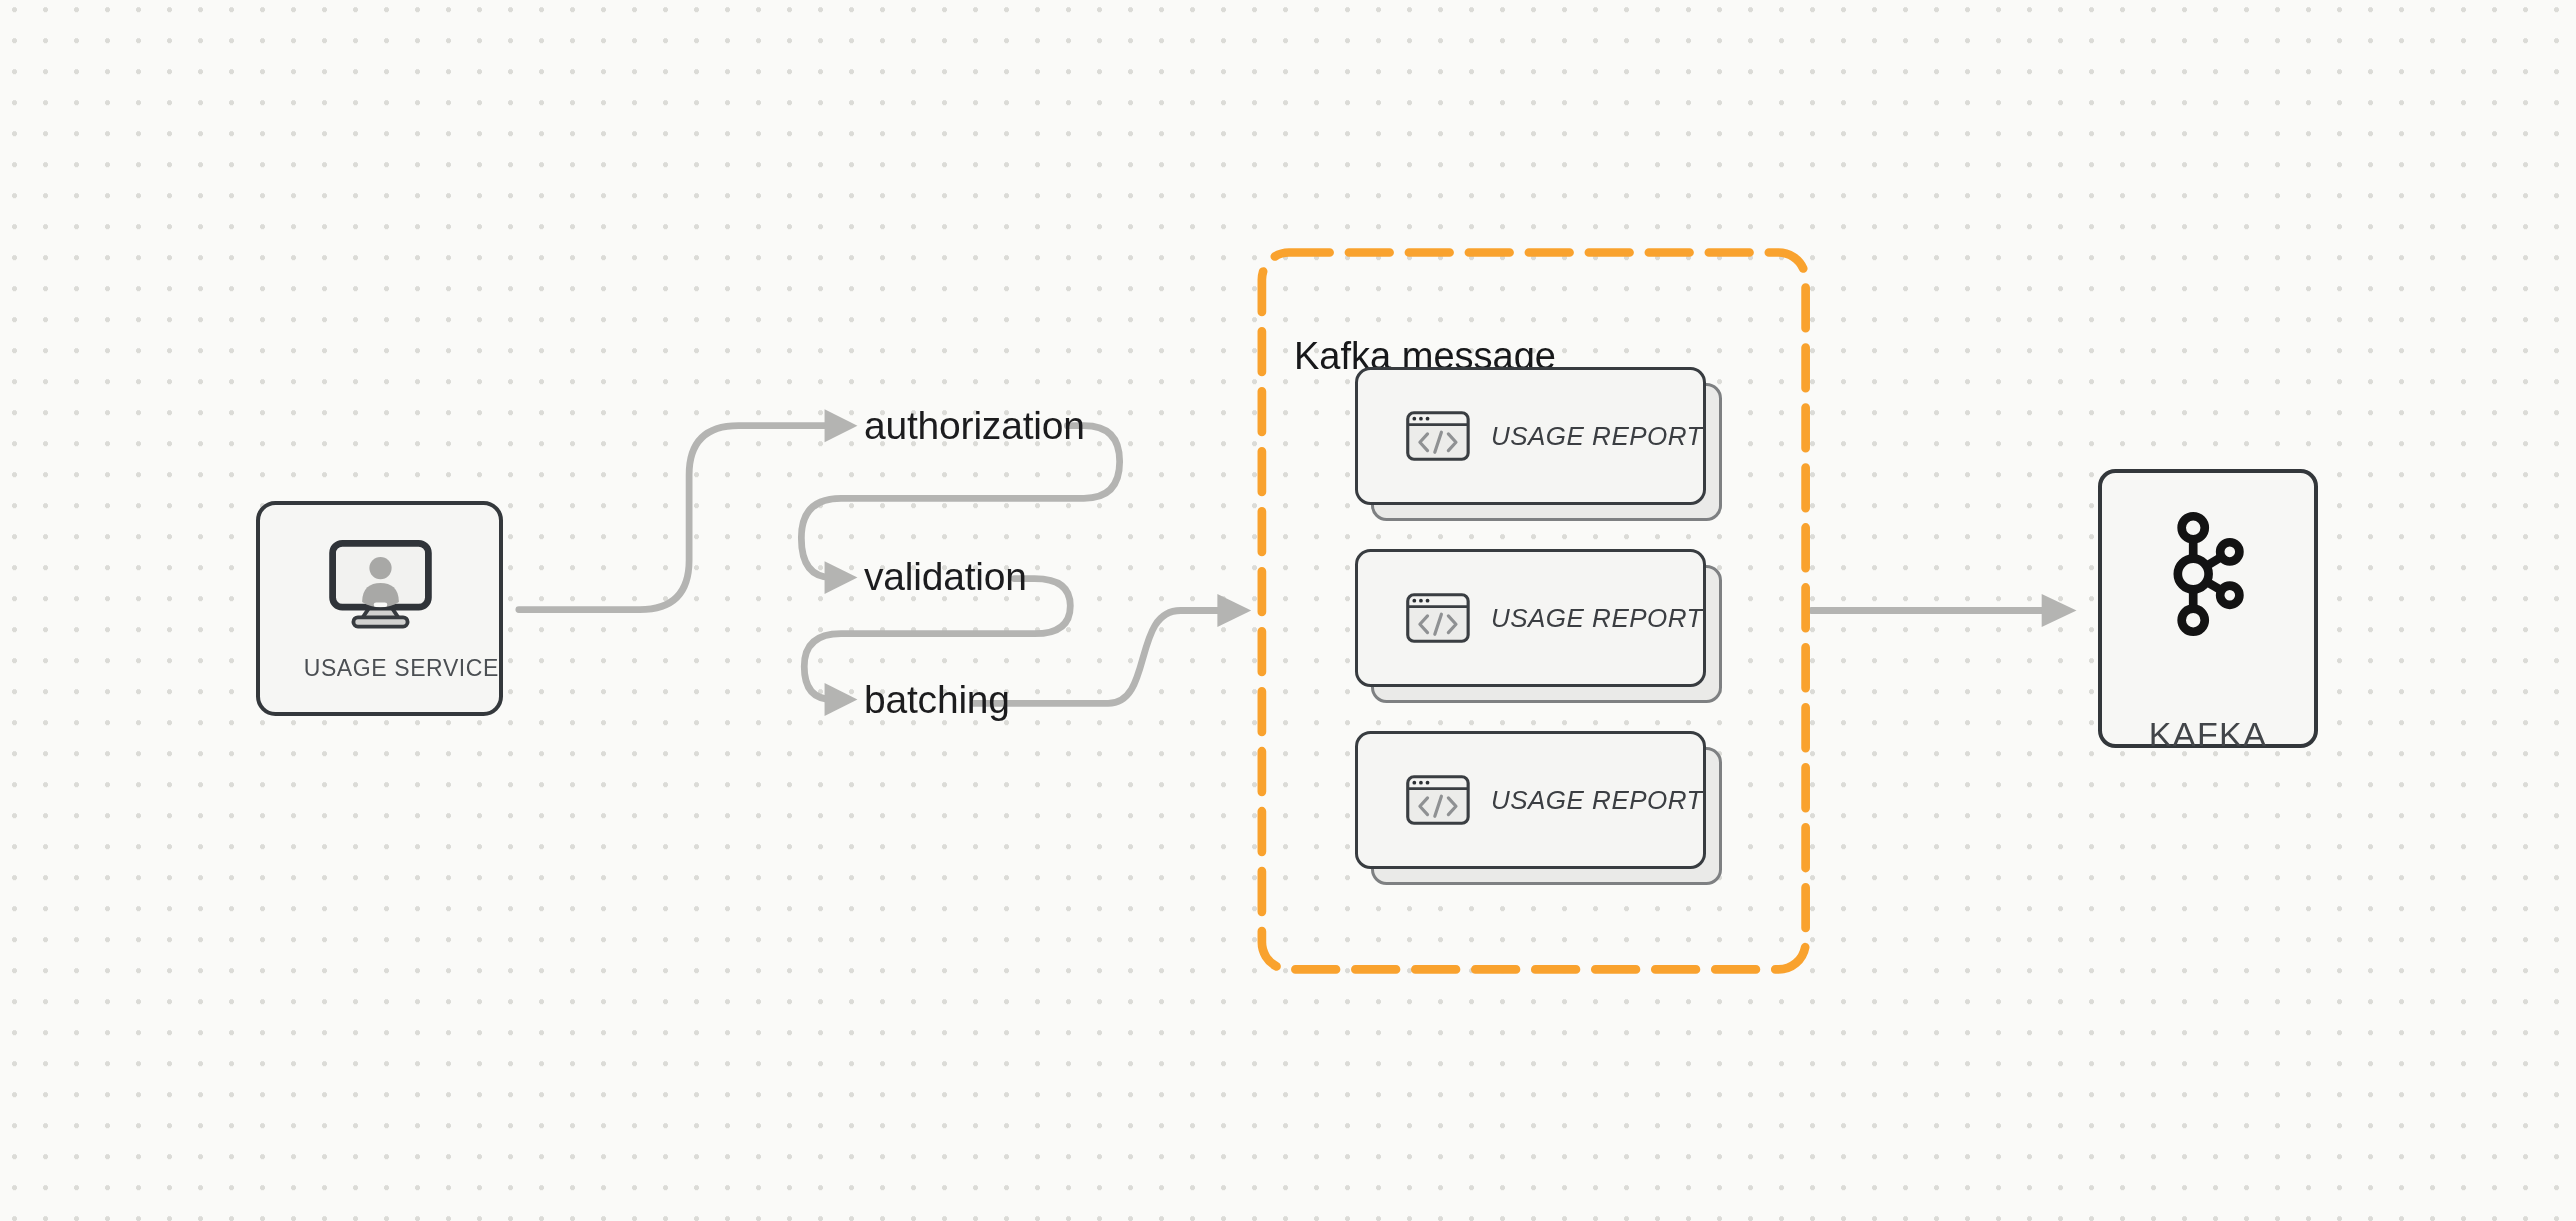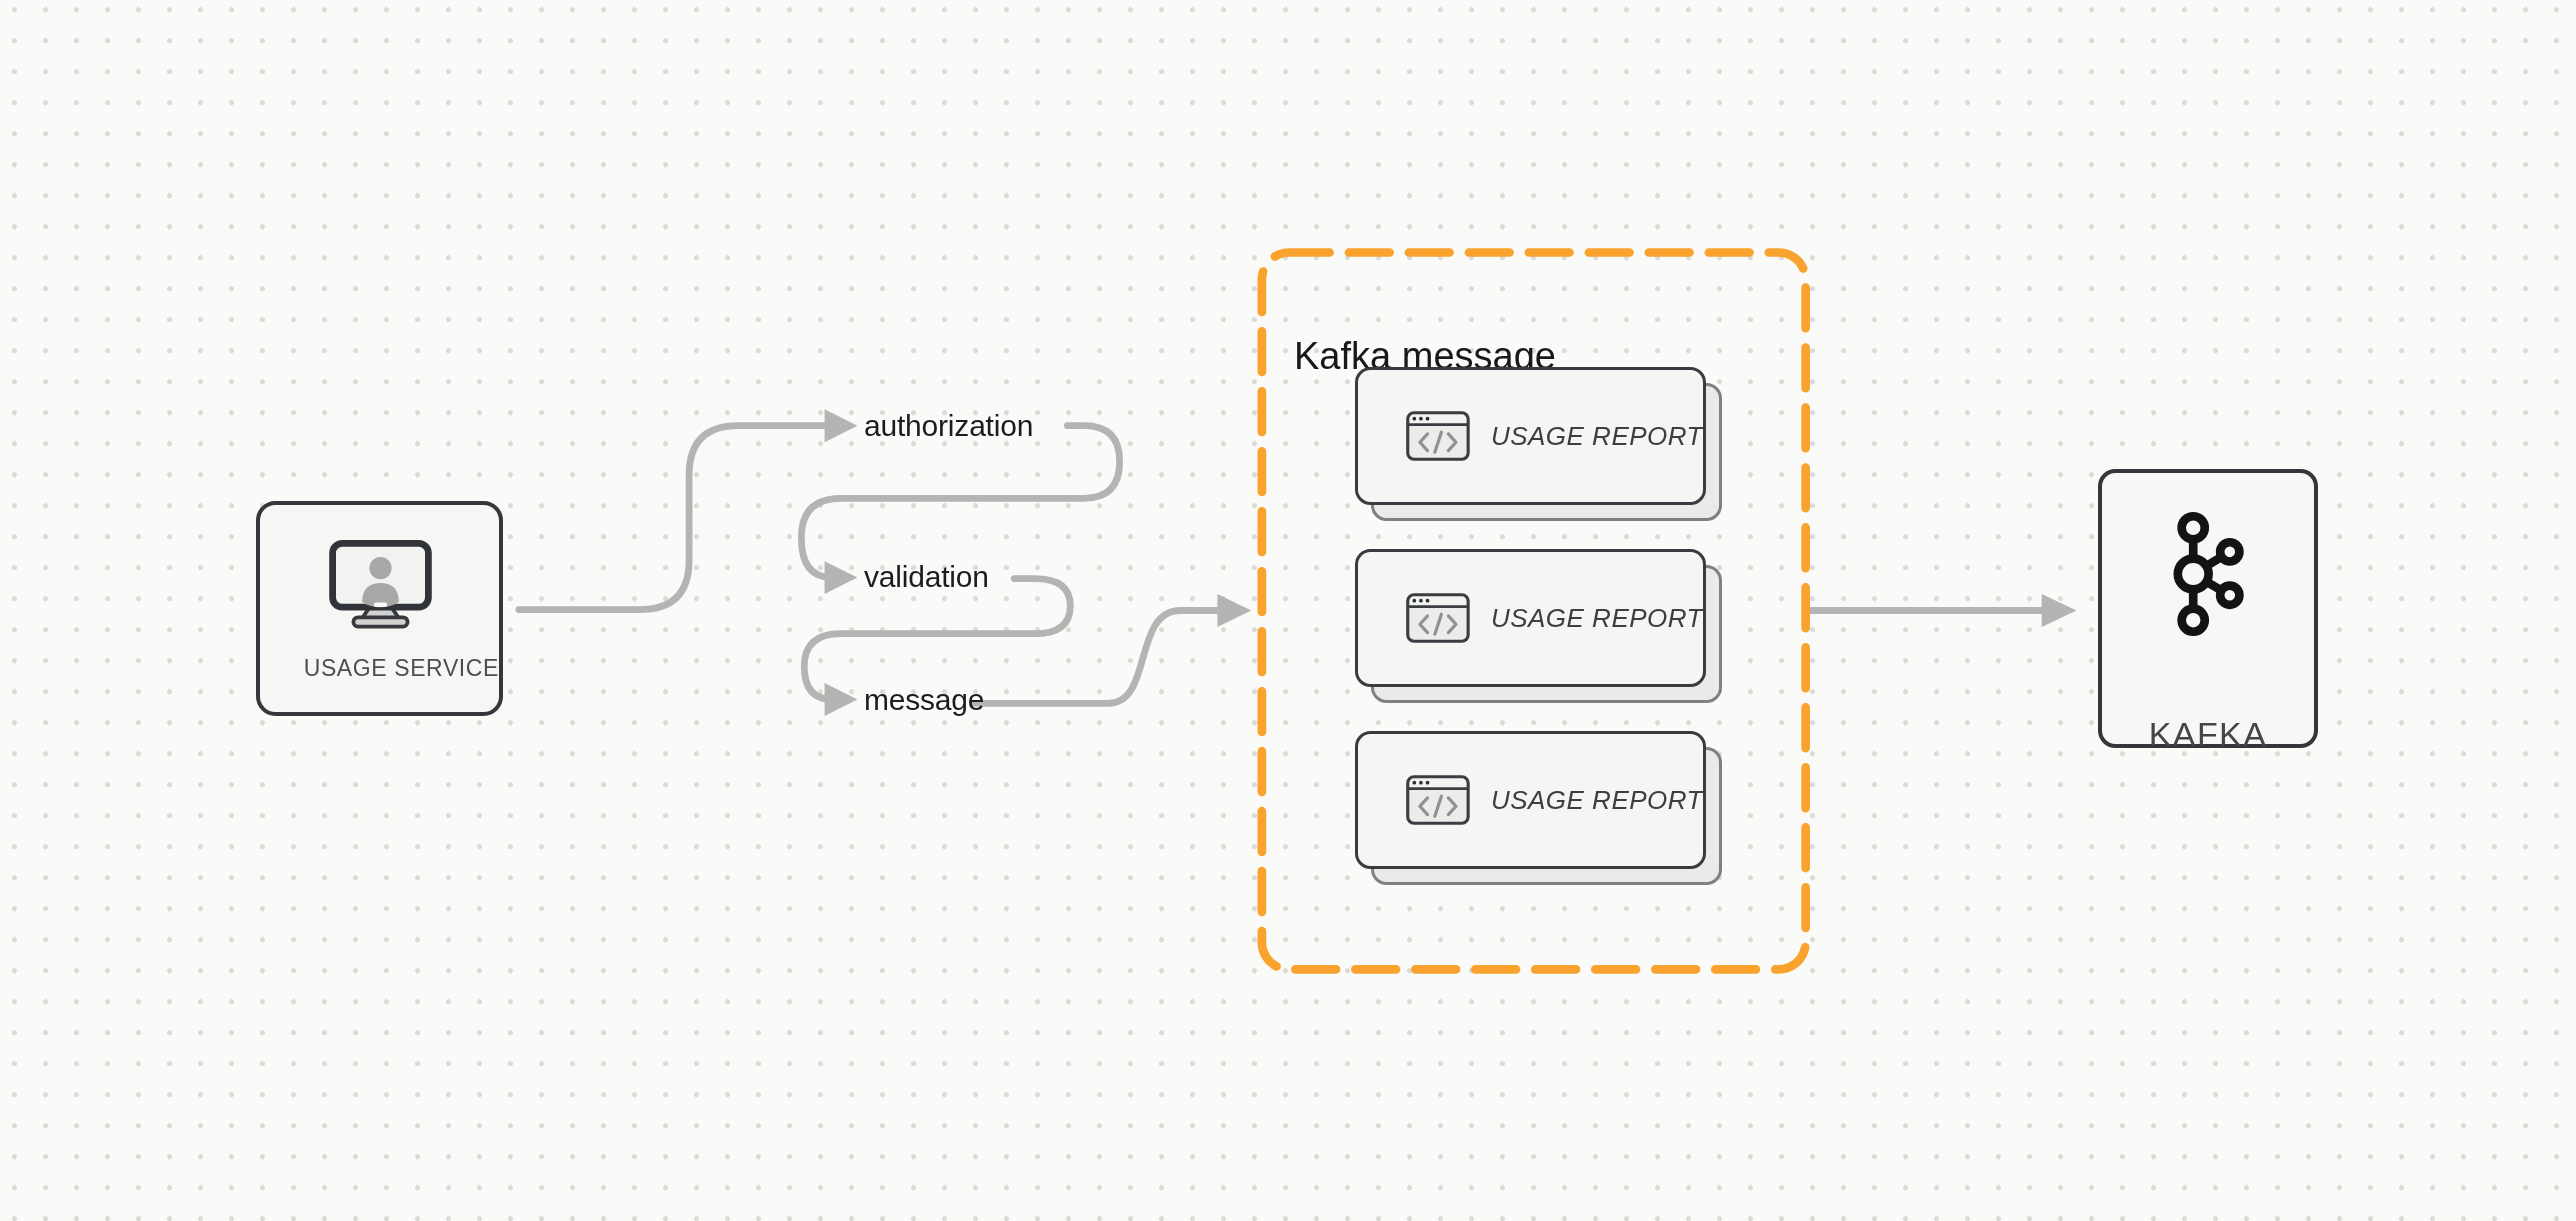--- a/index.html
+++ b/index.html
@@ -24,21 +24,21 @@
   }
   .usage-service .monitor{position:absolute;left:69px;top:35px;}
   .node-label{
     position:absolute;left:0;right:0;text-align:center;
     color:#4b4f53;font-size:23px;letter-spacing:0.6px;white-space:nowrap;
   }
   .usage-service .node-label{top:150px;text-align:right;}
 
   .flow-label{
     position:absolute;left:864px;
-    font-size:30px;line-height:39px;font-weight:500;color:#1c1c1e;
+    font-size:39px;line-height:39px;font-weight:500;color:#1c1c1e;
     letter-spacing:-0.2px;white-space:nowrap;
   }
   .flow-auth{top:406px;}
   .flow-valid{top:557px;}
   .flow-batch{top:680px;}
 
   .group-title{
     position:absolute;left:1294px;top:295px;
     font-size:38px;line-height:39px;font-weight:500;color:#17181a;
     white-space:nowrap;
@@ -97,21 +97,21 @@
       <rect x="3.5" y="3.5" width="99" height="66" rx="10" fill="#f2f2f0" stroke="#303439" stroke-width="7"></rect>
       <circle cx="53" cy="29" r="11.5" fill="#a8a8a6"></circle>
       <path d="M34 64 C34 50 42 44.5 53 44.5 C64 44.5 72 50 72 64 C66 68 60 69.5 53 69.5 C46 69.5 40 68 34 64 Z" fill="#a8a8a6"></path>
       <rect x="46" y="64.5" width="14" height="4.8" rx="2.4" fill="#fafaf8"></rect>
     </svg>
     <div class="node-label">USAGE SERVICE</div>
   </div>
 
   <div class="flow-label flow-auth">authorization</div>
   <div class="flow-label flow-valid">validation</div>
-  <div class="flow-label flow-batch">message</div>
+  <div class="flow-label flow-batch">batching</div>
 
   <div class="group-title">Kafka message</div>
 
   <div class="card card-1">
     <div class="card-shadow"></div>
     <div class="card-body">
       <svg width="89" height="70" viewBox="0 0 92 72" xmlns="http://www.w3.org/2000/svg">
         <rect x="2.5" y="2.5" width="87" height="67" rx="9" fill="#ececea"></rect>
         <path d="M3 12 a9 9 0 0 1 9-9 h68 a9 9 0 0 1 9 9 v7.5 H3 Z" fill="#f3f3f1"></path>
         <line x1="3" y1="19.5" x2="89" y2="19.5" stroke="#3a3e42" stroke-width="4"></line>

